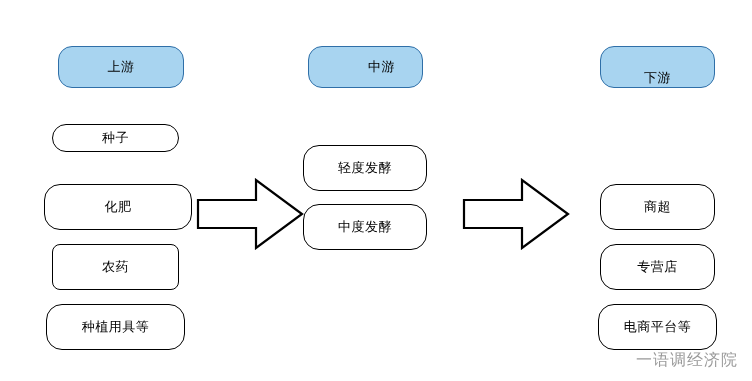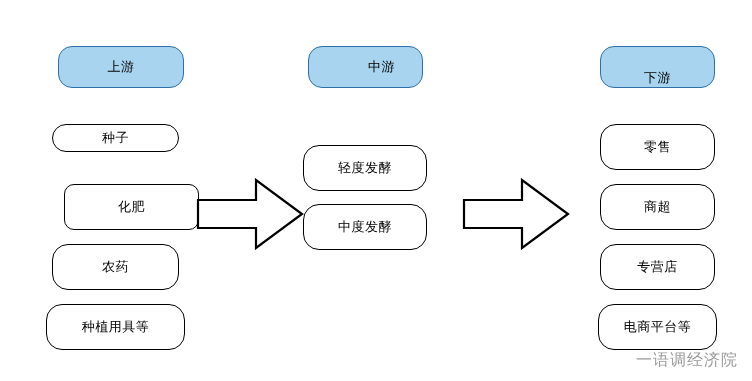--- a/index.html
+++ b/index.html
@@ -60,24 +60,24 @@
 
 <div id="canvas">
 
   <div class="node header" style="left:58px; top:46px; width:126px; height:42px;">
     <span>上游</span>
   </div>
 
   <div class="node" style="left:52px; top:124px; width:127px; height:28px;">
     <span>种子</span>
   </div>
-  <div class="node" style="left:64px; top:184px; width:135px; height:46px;border-radius:10px;">
+  <div class="node" style="left:44px; top:184px; width:148px; height:46px;">
     <span>化肥</span>
   </div>
-  <div class="node" style="left:52px; top:244px; width:127px; height:46px;">
+  <div class="node" style="left:52px; top:244px; width:127px; height:46px;border-radius:8px;">
     <span>农药</span>
   </div>
   <div class="node" style="left:46px; top:304px; width:139px; height:46px;">
     <span>种植用具等</span>
   </div>
 
   <div class="arrow" style="left:196px; top:178px;">
     <svg width="108" height="72" viewBox="0 0 108 72">
       <polygon points="2,22 60,22 60,2 106,36 60,70 60,50 2,50" fill="#ffffff" stroke="#000000" stroke-width="2.2" stroke-linejoin="miter"></polygon>
     </svg>
@@ -97,23 +97,20 @@
   <div class="arrow" style="left:462px; top:178px;">
     <svg width="108" height="72" viewBox="0 0 108 72">
       <polygon points="2,22 60,22 60,2 106,36 60,70 60,50 2,50" fill="#ffffff" stroke="#000000" stroke-width="2.2" stroke-linejoin="miter"></polygon>
     </svg>
   </div>
 
   <div class="node header" style="left:600px; top:46px; width:115px; height:42px;align-items:flex-end;">
     <span>下游</span>
   </div>
 
-  <div class="node" style="left:600px; top:124px; width:115px; height:46px;">
-    <span>零售</span>
-  </div>
   <div class="node" style="left:600px; top:184px; width:115px; height:46px;">
     <span>商超</span>
   </div>
   <div class="node" style="left:600px; top:244px; width:115px; height:46px;">
     <span>专营店</span>
   </div>
   <div class="node" style="left:598px; top:304px; width:119px; height:46px;">
     <span>电商平台等</span>
   </div>
 

